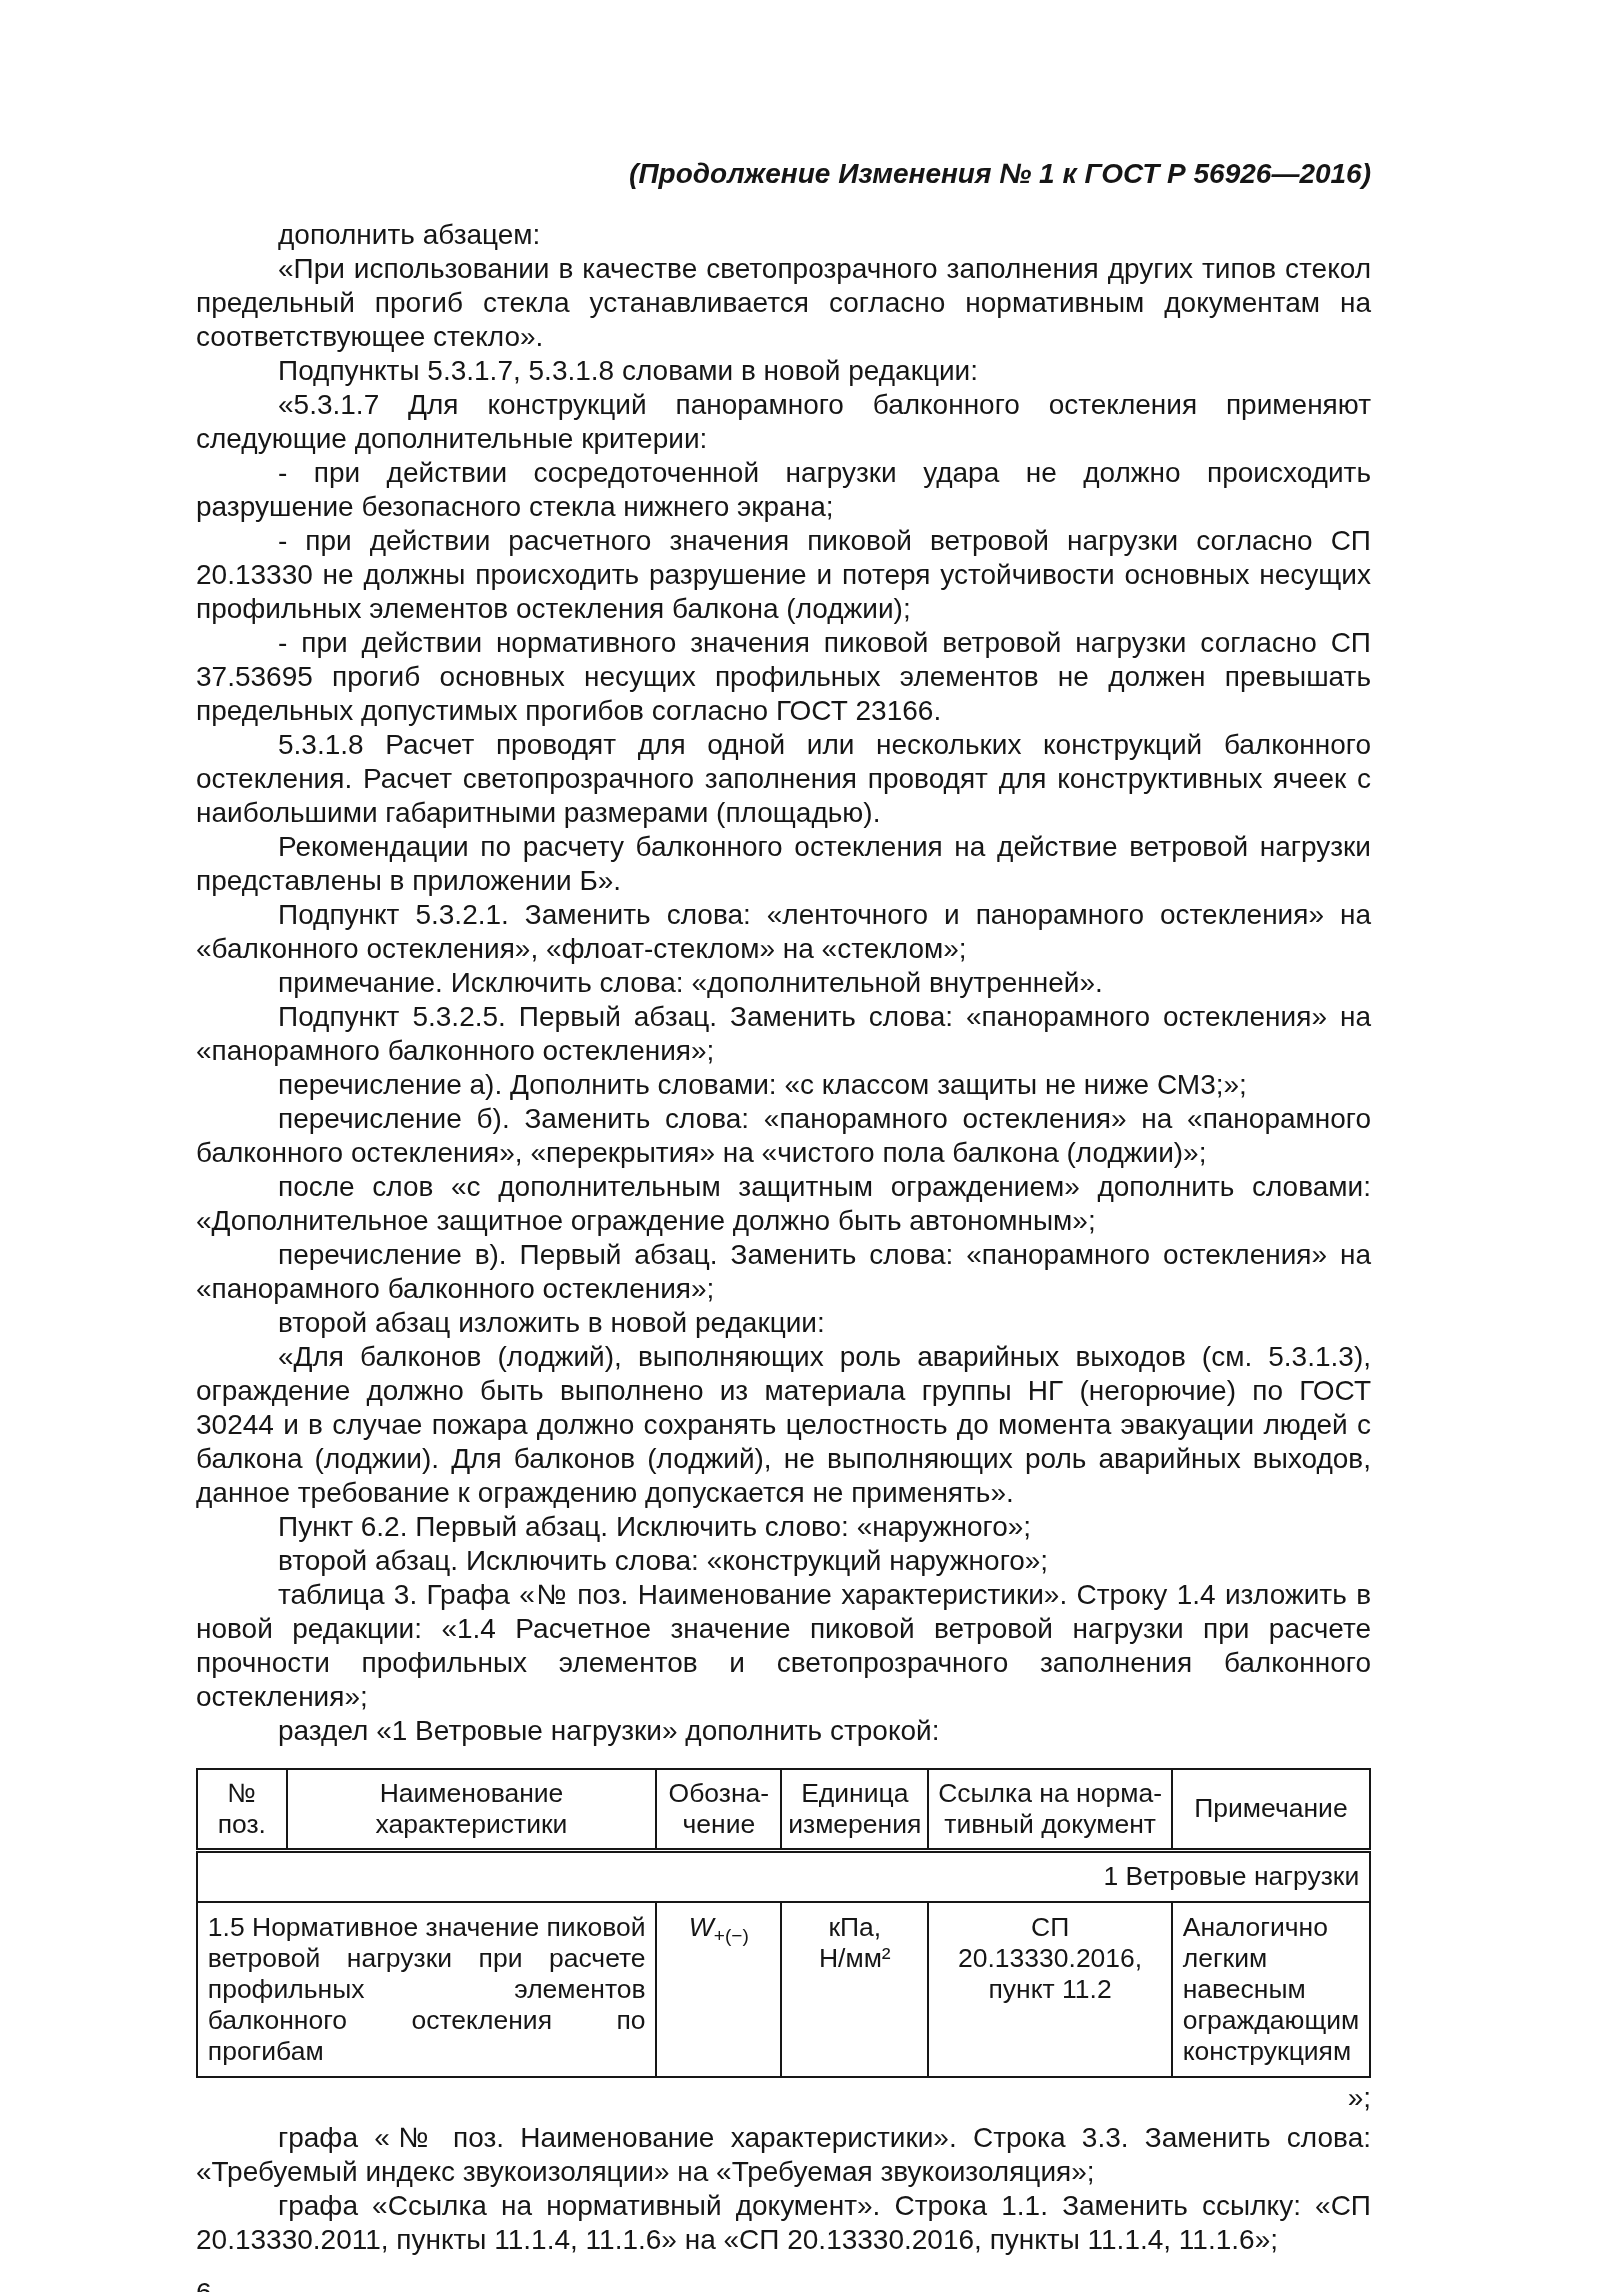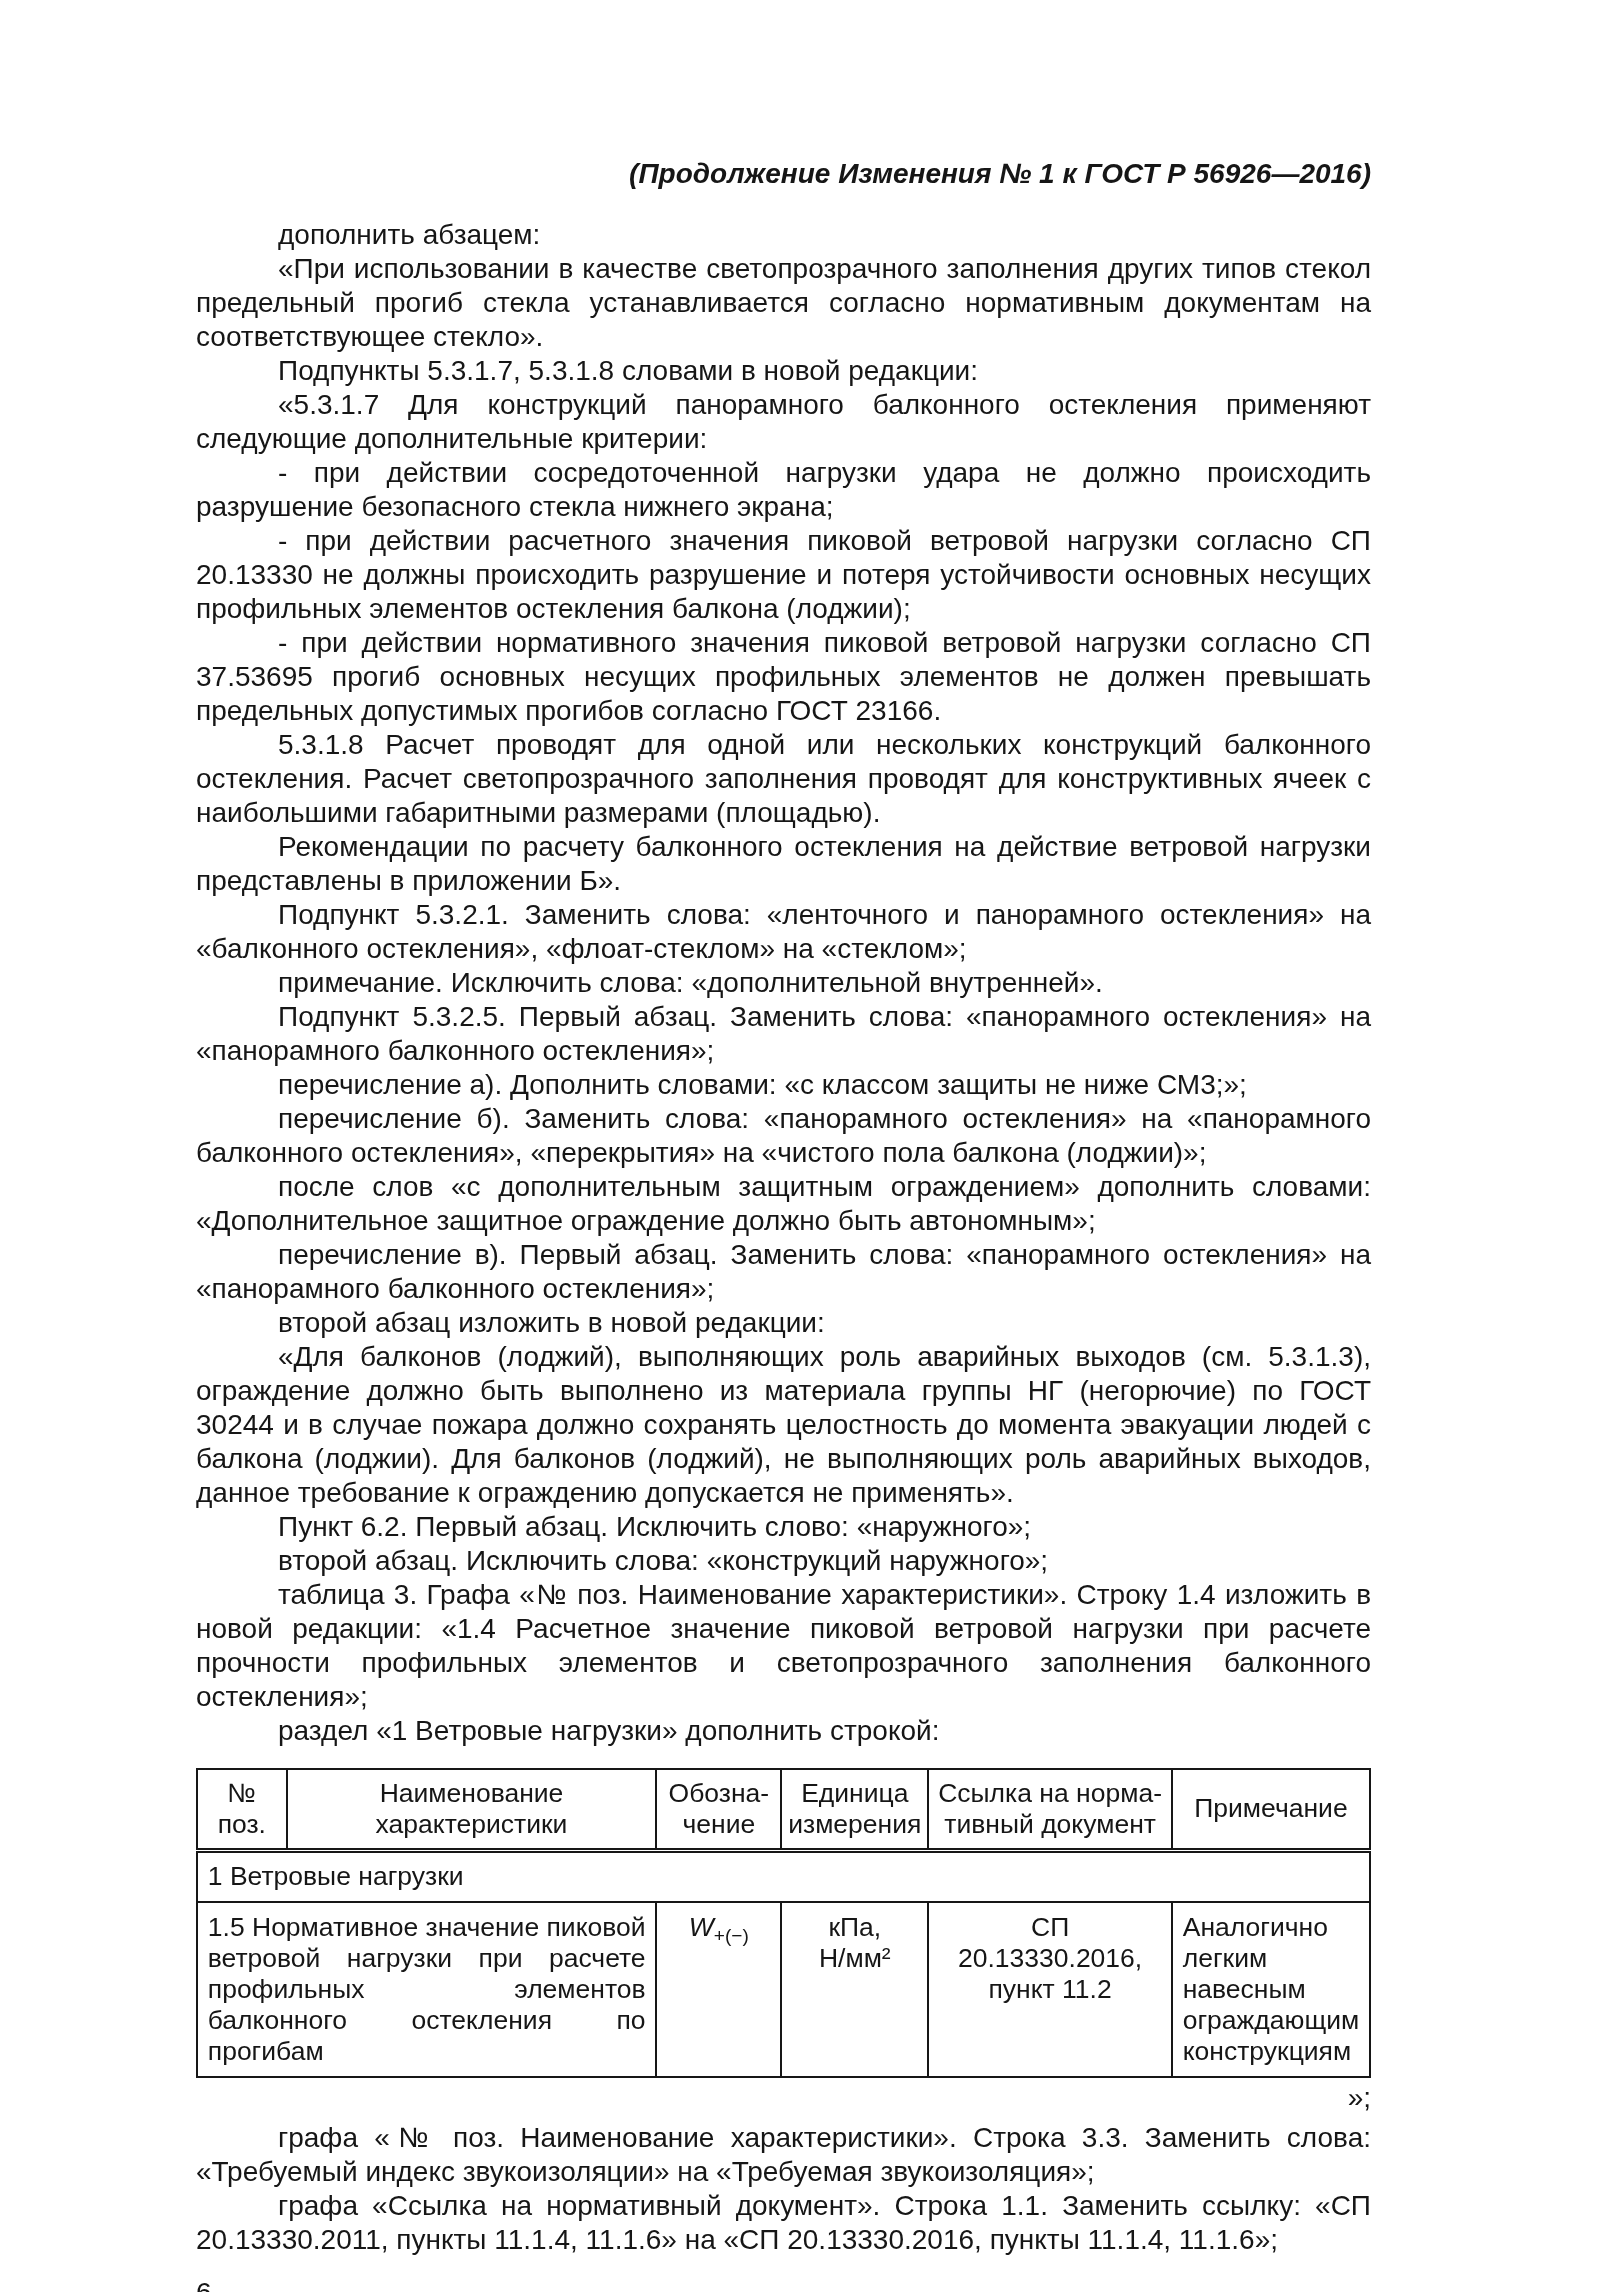--- a/index.html
+++ b/index.html
@@ -43,21 +43,21 @@
   }
   .gost-table thead th {
     font-weight: normal;
     text-align: center;
     vertical-align: middle;
     padding: 7.8px 5.9px;
     white-space: pre-line;
     border-bottom: 5.9px double #161616;
   }
   .section-cell {
-    text-align: left;
+    text-align: right;
     padding: 6.9px 5.9px;
     vertical-align: middle;
   }
   .gost-table tbody td {
     vertical-align: top;
     padding: 8.8px 9.8px;
   }
   .name-cell { text-align: justify; }
   .designation-cell, .unit-cell, .ref-cell { text-align: center; }
   .prewrap { white-space: pre-line; margin-top: 27px; }

